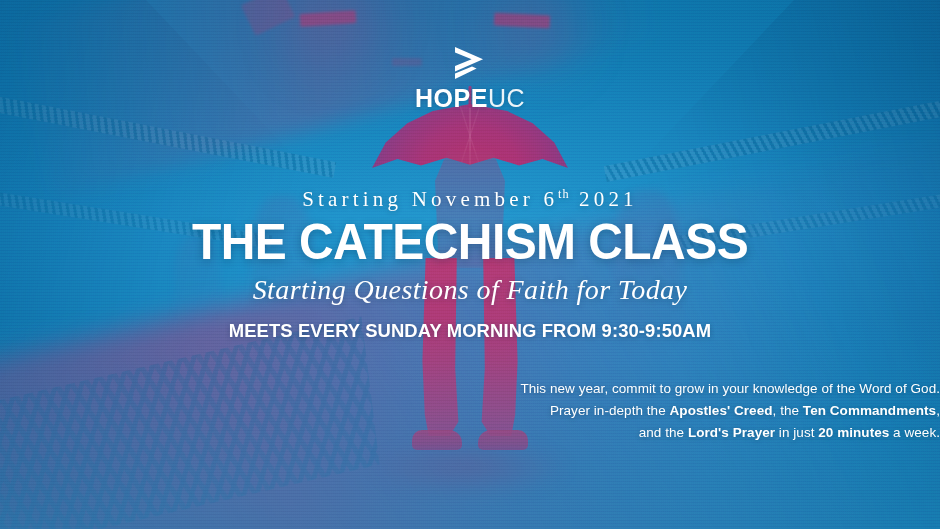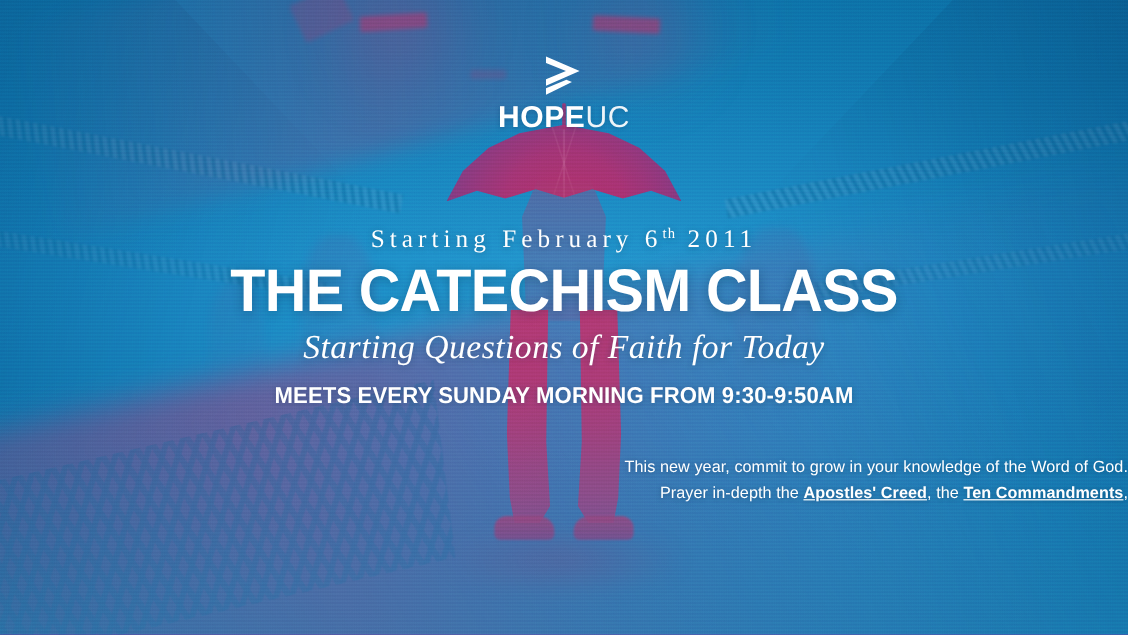--- a/index.html
+++ b/index.html
@@ -225,21 +225,21 @@
     font-size:12.5px; font-weight:bold; letter-spacing:1.35px;
     text-shadow:0 1px 4px rgba(0,40,70,.32);
   }
 
   .body-copy {
     position:absolute; left:0; right:0; top:378px;
     text-align:right; color:#fff;
     font-size:13.5px; line-height:1.63; letter-spacing:.05px;
     text-shadow:0 1px 4px rgba(0,40,70,.35);
   }
-  .body-copy b { font-weight:bold;text-decoration:underline; }
+  .body-copy b { font-weight:bold; }
   .body-copy div { white-space:nowrap; }
 </style>
 </head>
 <body>
 
 <div id="poster">
 
   <div class="bg-layer bg-base"></div>
 
   <div class="bg-layer">
@@ -294,26 +294,27 @@
         <path d="M6 1 L34 13.2 L6 25.4 L6 20.0 L22.6 13.2 L6 6.4 Z" fill="#ffffff"></path>
         <path d="M6 27.6 L23 20.4 L27.6 22.4 L6 33 Z" fill="#ffffff"></path>
       </svg>
       <div class="logo-word">
         <span class="hope">HOPE</span><span class="uc">UC</span>
       </div>
     </div>
 
     <div class="stack">
       <div class="date-line">
-        <span>Starting February 6</span><sup>th</sup> <span>2011</span>
+        <span>Starting November 6</span><sup>th</sup> <span>2021</span>
       </div>
       <h1 class="title">THE CATECHISM CLASS</h1>
       <div class="subtitle">Starting Questions of Faith for Today</div>
       <div class="meets">MEETS EVERY SUNDAY MORNING FROM 9:30-9:50AM</div>
     </div>
 
     <div class="body-copy">
       <div>This new year, commit to grow in your knowledge of the Word of God.</div>
       <div><span>Prayer in-depth the </span><b>Apostles' Creed</b><span>, the </span><b>Ten Commandments</b><span>,</span></div>
+      <div><span>and the </span><b>Lord's Prayer</b><span> in just </span><b>20 minutes</b><span> a week.</span></div>
     </div>
 
   </div>
 </div>
 
 </body></html>

